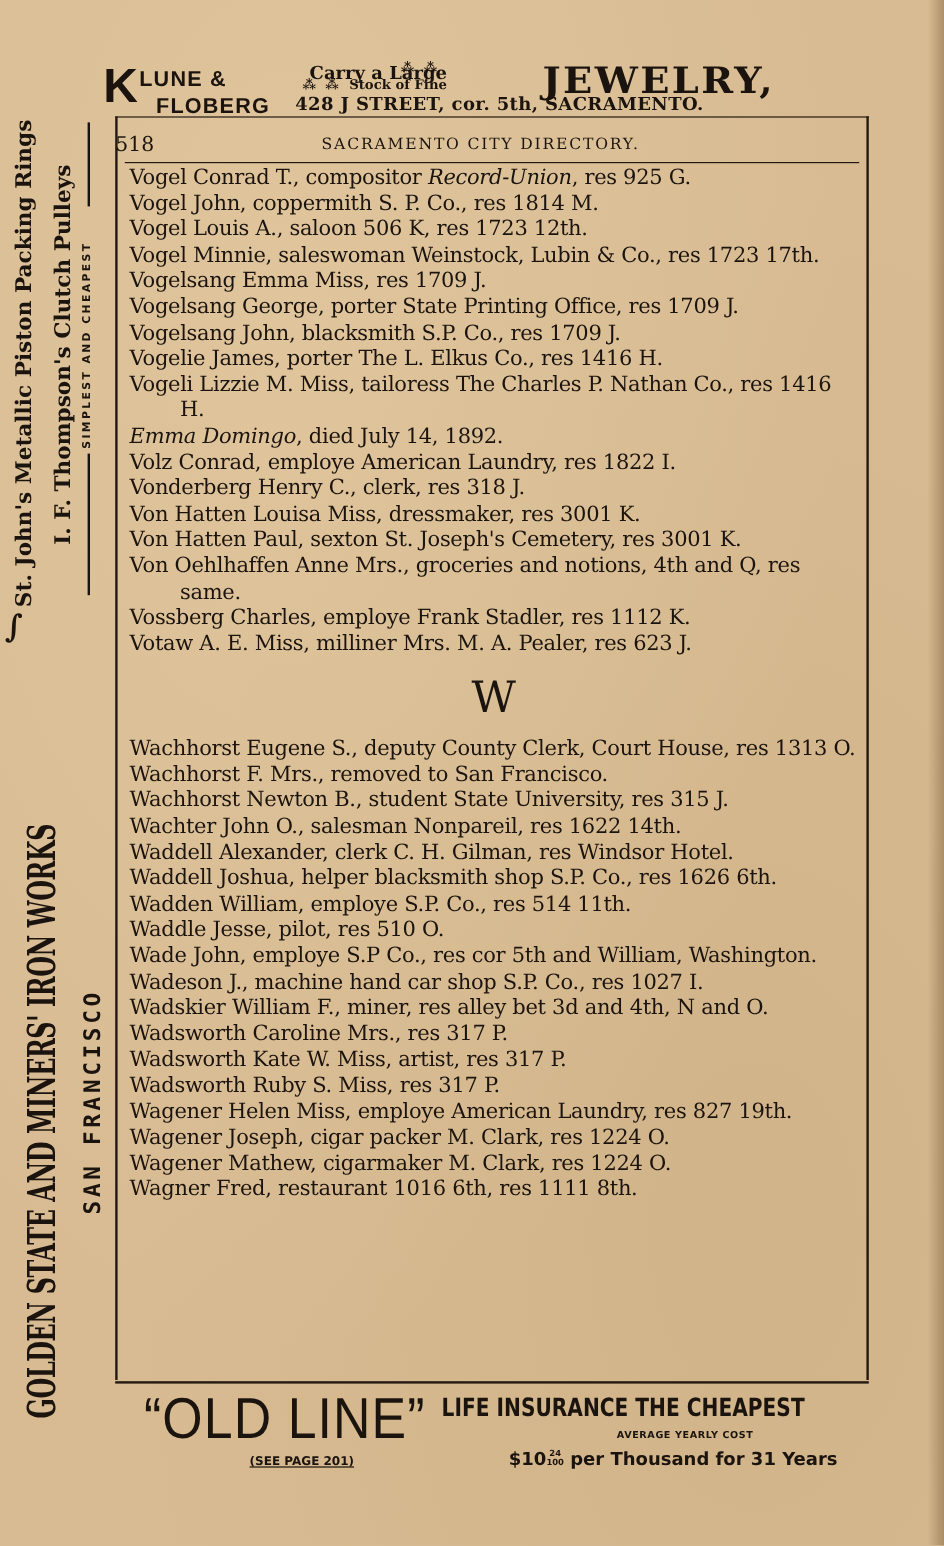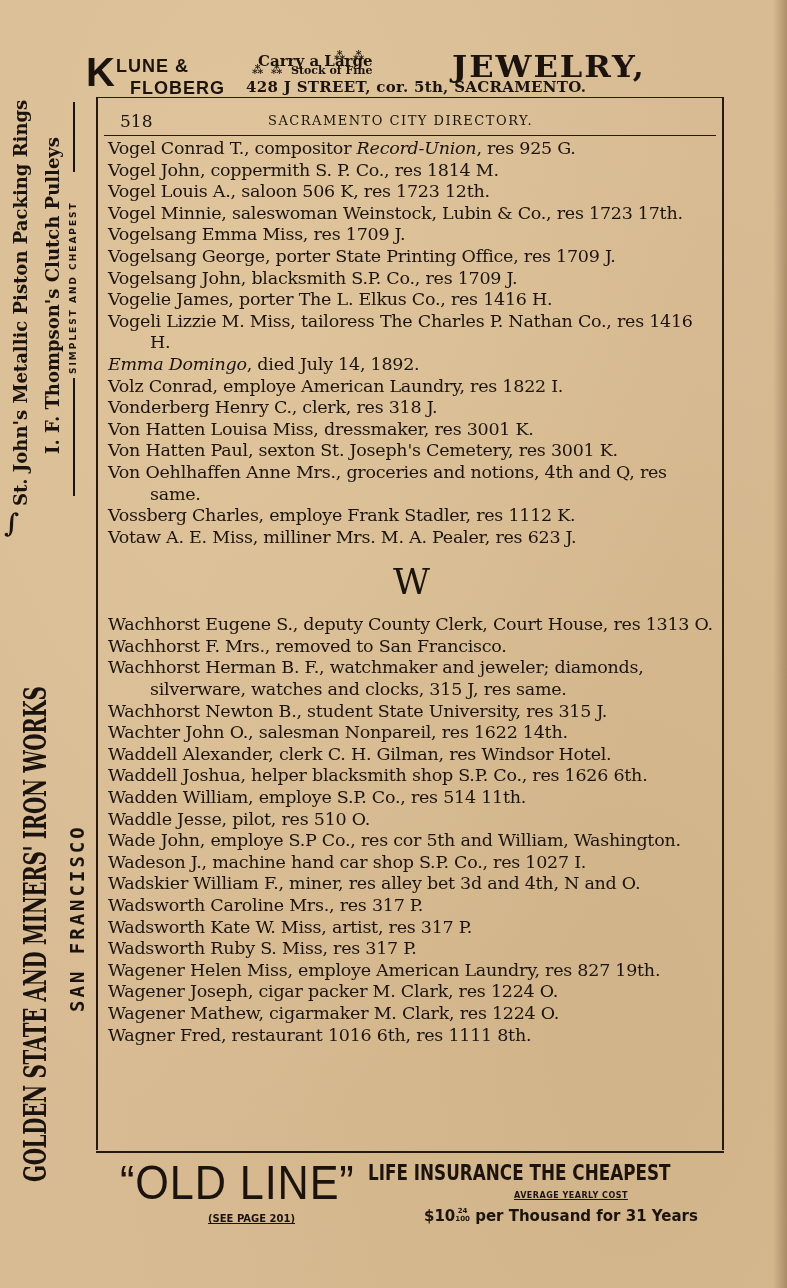--- a/index.html
+++ b/index.html
@@ -35,34 +35,34 @@
   .v-thompson { left:42px; top:454px; font-family:"DejaVu Serif", serif; font-weight:bold; font-size:18px; }
   .v-simplest { left:68px; top:374px; font-family:"DejaVu Sans", sans-serif; font-weight:bold; font-size:9px; letter-spacing:2px; }
   .rule-a { position:absolute; left:73px; top:378px; width:2px; height:118px; background:#1b140e; }
   .rule-b { position:absolute; left:73px; top:102px; width:2px; height:70px; background:#1b140e; }
   .brace { position:absolute; left:4px; top:508px; font-size:26px; font-weight:bold; }
 
   
   .frame { position:absolute; left:96px; top:97px; width:624px; height:1052px;
     border-left:2px solid #241a12; border-right:2px solid #241a12; border-top:1px solid #241a12; }
   .header-line { position:absolute; left:104px; top:135px; width:612px; height:1px; background:#241a12; }
-  .page-no { position:absolute; left:120px; top:111px; font-size:17px; }
+  .page-no { position:absolute; left:96px; top:111px; font-size:17px; }
   .running-head { position:absolute; left:268px; top:113px; font-size:13px; letter-spacing:1.5px; }
 
   .entries { position:absolute; left:108px; top:138px; width:608px; }
   .entry { font-size:17.5px; line-height:21.6px; padding-left:42px; text-indent:-42px; margin:0; white-space:normal; letter-spacing:-0.25px; }
   .entry .it { font-style:italic; }
   .letter-head { text-align:center; font-size:36px; font-weight:normal; line-height:44px; margin:12px 0 10px 0; letter-spacing:1px; }
 
   .bottom-line { position:absolute; left:96px; top:1151px; width:628px; height:2px; background:#241a12; }
   .bottom-ad { position:absolute; left:104px; top:1155px; width:630px; height:80px; }
   .oldline { position:absolute; left:16px; top:0px; font-family:"Liberation Sans", sans-serif; font-size:48px; line-height:56px; letter-spacing:1px; transform:scaleX(0.9); transform-origin:0 0; }
   .seepage { position:absolute; left:104px; top:58px; font-family:"DejaVu Sans", sans-serif; font-weight:bold; font-size:10px;text-decoration:underline; }
   .lifeins { position:absolute; left:264px; top:6px; font-family:"DejaVu Sans", sans-serif; font-weight:bold; font-size:21px; transform:scaleX(0.8); transform-origin:0 0; white-space:nowrap; }
-  .avgcost { position:absolute; left:410px; top:36px; font-family:"DejaVu Sans", sans-serif; font-weight:bold; font-size:8px; letter-spacing:0.5px;text-decoration:underline; }
+  .avgcost { position:absolute; left:410px; top:36px; font-family:"DejaVu Sans", sans-serif; font-weight:bold; font-size:8px; letter-spacing:0.5px; }
   .perthousand { position:absolute; left:320px; top:52px; font-family:"DejaVu Sans", sans-serif; font-weight:bold; font-size:15px; white-space:nowrap; }
   .frac { font-size:7px; display:inline-block; vertical-align:top; line-height:8px; text-align:center; }
 </style>
 </head>
 <body>
 
 <div class="right-edge"></div>
 
 <div class="top-ad">
   <span class="k-big">K</span>
@@ -107,21 +107,20 @@
       <p class="entry"><span>Von Hatten Louisa Miss,</span><span> dressmaker, res 3001 K.</span></p>
       <p class="entry"><span>Von Hatten Paul,</span><span> sexton St. Joseph's Cemetery, res 3001 K.</span></p>
       <p class="entry"><span>Von Oehlhaffen Anne Mrs.,</span><span> groceries and notions, 4th and Q, res same.</span></p>
       <p class="entry"><span>Vossberg Charles,</span><span> employe Frank Stadler, res 1112 K.</span></p>
       <p class="entry"><span>Votaw A. E. Miss,</span><span> milliner Mrs. M. A. Pealer, res 623 J.</span></p>
     </div>
   <div class="letter-head">W</div>
   <div id="list-w">
       <p class="entry"><span>Wachhorst Eugene S.,</span><span> deputy County Clerk, Court House, res 1313 O.</span></p>
       <p class="entry"><span>Wachhorst F. Mrs.,</span><span> removed to San Francisco.</span></p>
-      <p class="entry"><span>Wachhorst Herman B. F.,</span><span> watchmaker and jeweler; diamonds, silverware, watches and clocks, 315 J, res same.</span></p>
       <p class="entry"><span>Wachhorst Newton B.,</span><span> student State University, res 315 J.</span></p>
       <p class="entry"><span>Wachter John O.,</span><span> salesman Nonpareil, res 1622 14th.</span></p>
       <p class="entry"><span>Waddell Alexander,</span><span> clerk C. H. Gilman, res Windsor Hotel.</span></p>
       <p class="entry"><span>Waddell Joshua,</span><span> helper blacksmith shop S.P. Co., res 1626 6th.</span></p>
       <p class="entry"><span>Wadden William,</span><span> employe S.P. Co., res 514 11th.</span></p>
       <p class="entry"><span>Waddle Jesse,</span><span> pilot, res 510 O.</span></p>
       <p class="entry"><span>Wade John,</span><span> employe S.P Co., res cor 5th and William, Washington.</span></p>
       <p class="entry"><span>Wadeson J.,</span><span> machine hand car shop S.P. Co., res 1027 I.</span></p>
       <p class="entry"><span>Wadskier William F.,</span><span> miner, res alley bet 3d and 4th, N and O.</span></p>
       <p class="entry"><span>Wadsworth Caroline Mrs.,</span><span> res 317 P.</span></p>

